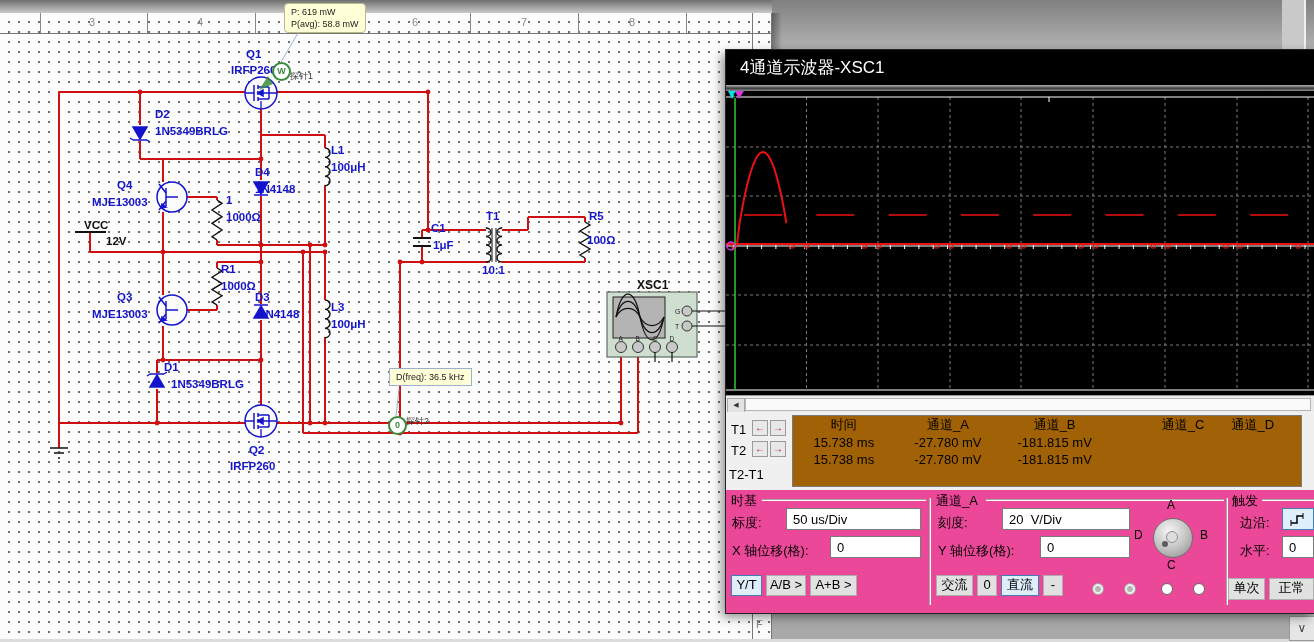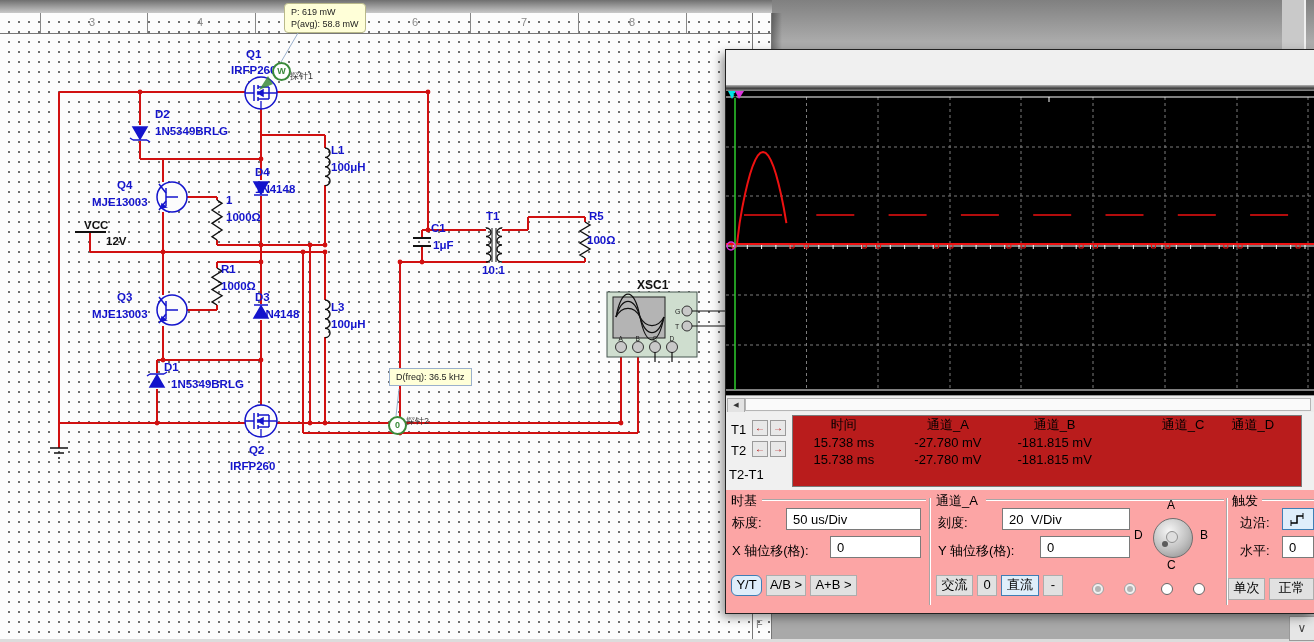--- a/index.html
+++ b/index.html
@@ -40,24 +40,24 @@
   #plot{left:0;top:35px;width:588px;height:310px;background:#000;}
   #plot-band{left:0;top:0;width:588px;height:6px;background:linear-gradient(#b5b5b5,#3d3d3d 55%,#8f8f8f);}
   #sbar{left:0;top:345px;width:588px;height:17px;background:#ececec;border-top:1px solid #9a9a9a;box-sizing:border-box;}
   #sbar-btn{left:1px;top:2px;width:16px;height:13px;background:#e3e3e3;border:1px solid #a8a8a8;
             font-size:7px;line-height:11px;text-align:center;color:#333;}
   #sbar-thumb{left:19px;top:2px;width:566px;height:13px;background:#fafafa;border:1px solid #b5b5b5;box-sizing:border-box;}
   #readout{left:0;top:362px;width:588px;height:78px;background:#f0f0f0;font-size:13px;color:#000;}
   .cursor-lbl{font-size:13px;}
   .abtn{position:absolute;width:16px;height:16px;background:#e8e8e8;border:1px solid #9a9a9a;
         color:#b00000;font-size:10px;line-height:13px;text-align:center;box-sizing:border-box;}
-  #mtable{left:66px;top:3px;width:510px;height:72px;background:#b91c1c;border:1px solid #7a7a7a;box-sizing:border-box;}
+  #mtable{left:66px;top:3px;width:510px;height:72px;background:#a16207;border:1px solid #7a7a7a;box-sizing:border-box;}
   #mtable table{width:100%;border-collapse:collapse;font-size:13px;}
   #mtable td{text-align:center;padding:0;height:17px;white-space:nowrap;}
-  #controls{left:0;top:440px;width:588px;height:123px;background:#fca5a5;font-size:13px;}
+  #controls{left:0;top:440px;width:588px;height:123px;background:#ec4899;font-size:13px;}
   .hline{position:absolute;height:1px;background:#a6a6a6;box-shadow:0 1px 0 #fff;}
   .vline{position:absolute;width:1px;background:#a6a6a6;box-shadow:1px 0 0 #fff;}
   .glabel{position:absolute;font-size:13px;color:#000;white-space:nowrap;}
   .tbox{position:absolute;background:#fff;border:1px solid #7a7a7a;font:13px "Liberation Sans",sans-serif;
         padding:1px 6px;box-sizing:border-box;color:#000;}
   .btn{position:absolute;background:#e1e1e1;border:1px solid #adadad;font-size:13px;color:#000;
        text-align:center;box-sizing:border-box;line-height:18px;white-space:nowrap;}
   .btn.sel{background:#dfeefb;border-color:#3f7fb5;}
   .knob{position:absolute;border-radius:50%;background:radial-gradient(circle at 40% 32%,#f6f6f6,#c0c0c0 55%,#878787);
         border:1px solid #6f6f6f;}
@@ -282,20 +282,23 @@
   </div>
   <div class="abs tip tip2" style="left:389px;top:368px;">
     <span>D(freq): 36.5 kHz</span>
   </div>
   <div class="abs probe" style="left:272px;top:62px;">W</div>
   <div class="abs probe-label" style="left:290px;top:70px;">探针1</div>
   <div class="abs probe" style="left:388px;top:416px;">0</div>
   <div class="abs probe-label" style="left:406px;top:415px;">探针2</div>
 
   <div class="abs" id="dialog">
+    <div class="abs" id="dlg-title">
+      <span>4通道示波器-XSC1</span>
+    </div>
     <div class="abs" id="plot">
       <div class="abs" id="plot-band"></div>
       <svg class="abs" id="scope-svg" style="left:0;top:0;" width="588" height="310">
           <g stroke="#7d7d7d" stroke-dasharray="3,3" stroke-width="1">
             <line x1="80.5" y1="12" x2="80.5" y2="305"></line>
             <line x1="152" y1="12" x2="152" y2="305"></line>
             <line x1="224" y1="12" x2="224" y2="305"></line>
             <line x1="295" y1="12" x2="295" y2="305"></line>
             <line x1="367" y1="12" x2="367" y2="305"></line>
             <line x1="439" y1="12" x2="439" y2="305"></line>
@@ -409,21 +412,21 @@
     <div class="abs" id="controls">
       <div class="vline" style="left:203px;top:8px;height:107px;"></div>
       <div class="vline" style="left:500px;top:8px;height:107px;"></div>
 
       <div class="hline" style="left:36px;top:9px;width:164px;"></div>
       <span class="glabel" style="left:5px;top:2px;">时基</span>
       <span class="glabel" style="left:6px;top:24px;">标度:</span>
       <input class="tbox" style="left: 60px; top: 18px; width: 135px; height: 22px;" readonly="" value="50 us/Div">
       <span class="glabel" style="left:6px;top:52px;">X 轴位移(格):</span>
       <input class="tbox" style="left: 104px; top: 46px; width: 91px; height: 22px;" readonly="" value="0">
-      <div class="btn sel" style="left:5px;top:85px;width:31px;height:21px;border-radius:6px;">Y/T</div>
+      <div class="btn sel" style="left:5px;top:85px;width:31px;height:21px;">Y/T</div>
       <div class="btn" style="left:40px;top:85px;width:40px;height:21px;">A/B &gt;</div>
       <div class="btn" style="left:84px;top:85px;width:47px;height:21px;">A+B &gt;</div>
 
       <div class="hline" style="left:260px;top:9px;width:238px;"></div>
       <span class="glabel" style="left:210px;top:2px;">通道_A</span>
       <span class="glabel" style="left:212px;top:24px;">刻度:</span>
       <input class="tbox" style="left: 276px; top: 18px; width: 128px; height: 22px;" readonly="" value="20  V/Div">
       <span class="glabel" style="left:212px;top:52px;">Y 轴位移(格):</span>
       <input class="tbox" style="left: 314px; top: 46px; width: 90px; height: 22px;" readonly="" value="0">
       <div class="btn" style="left:210px;top:85px;width:37px;height:21px;">交流</div>

